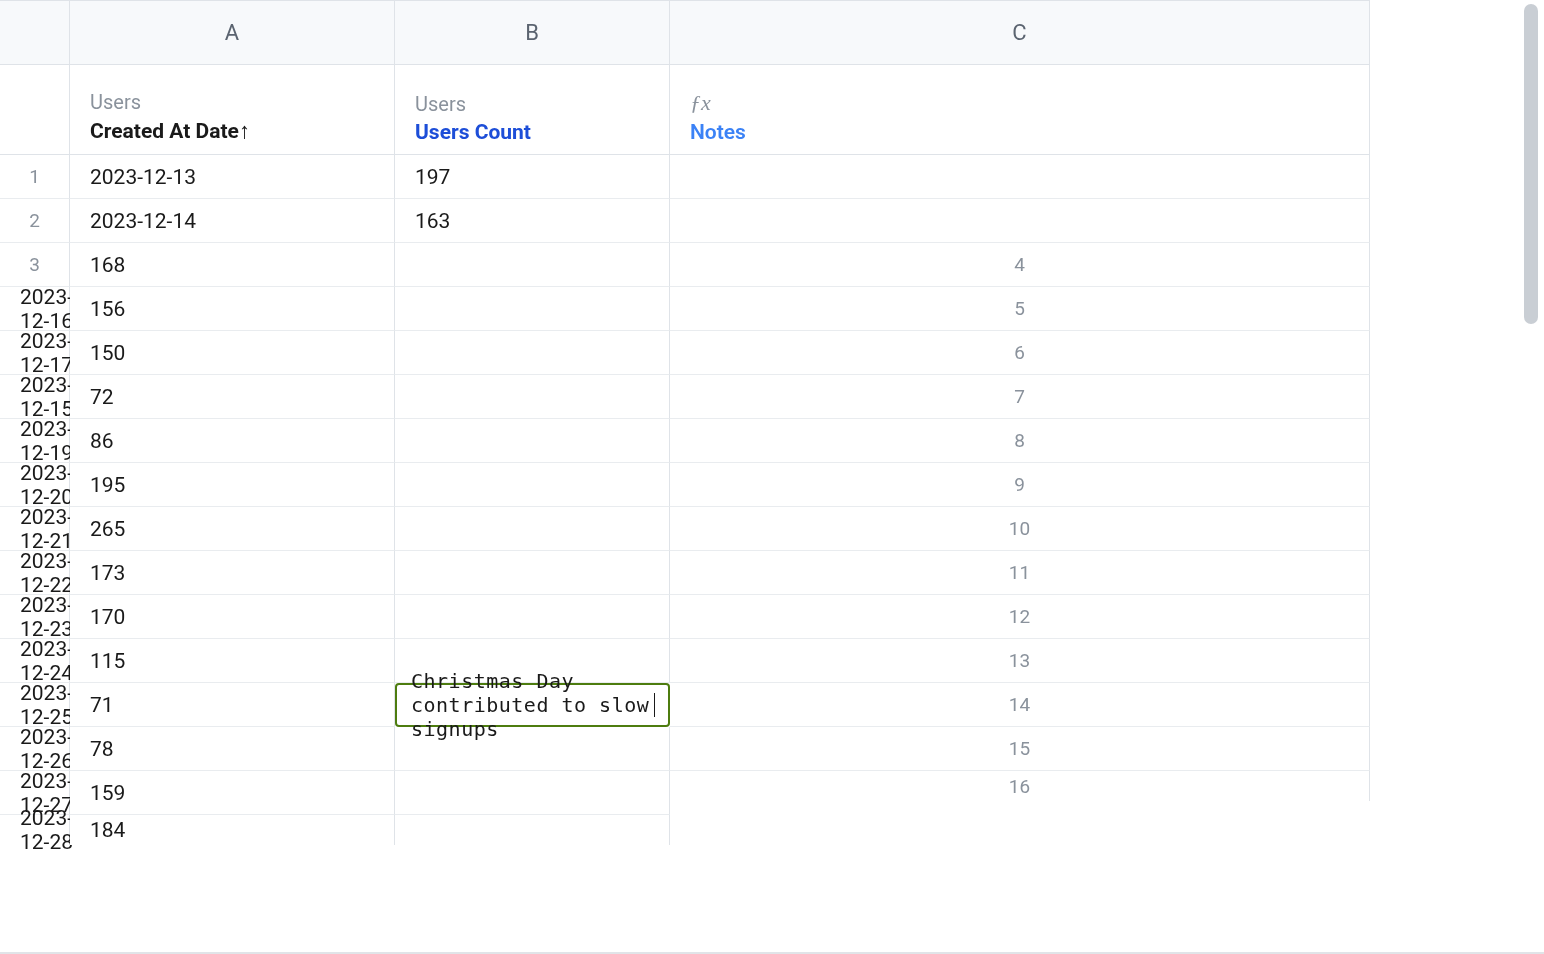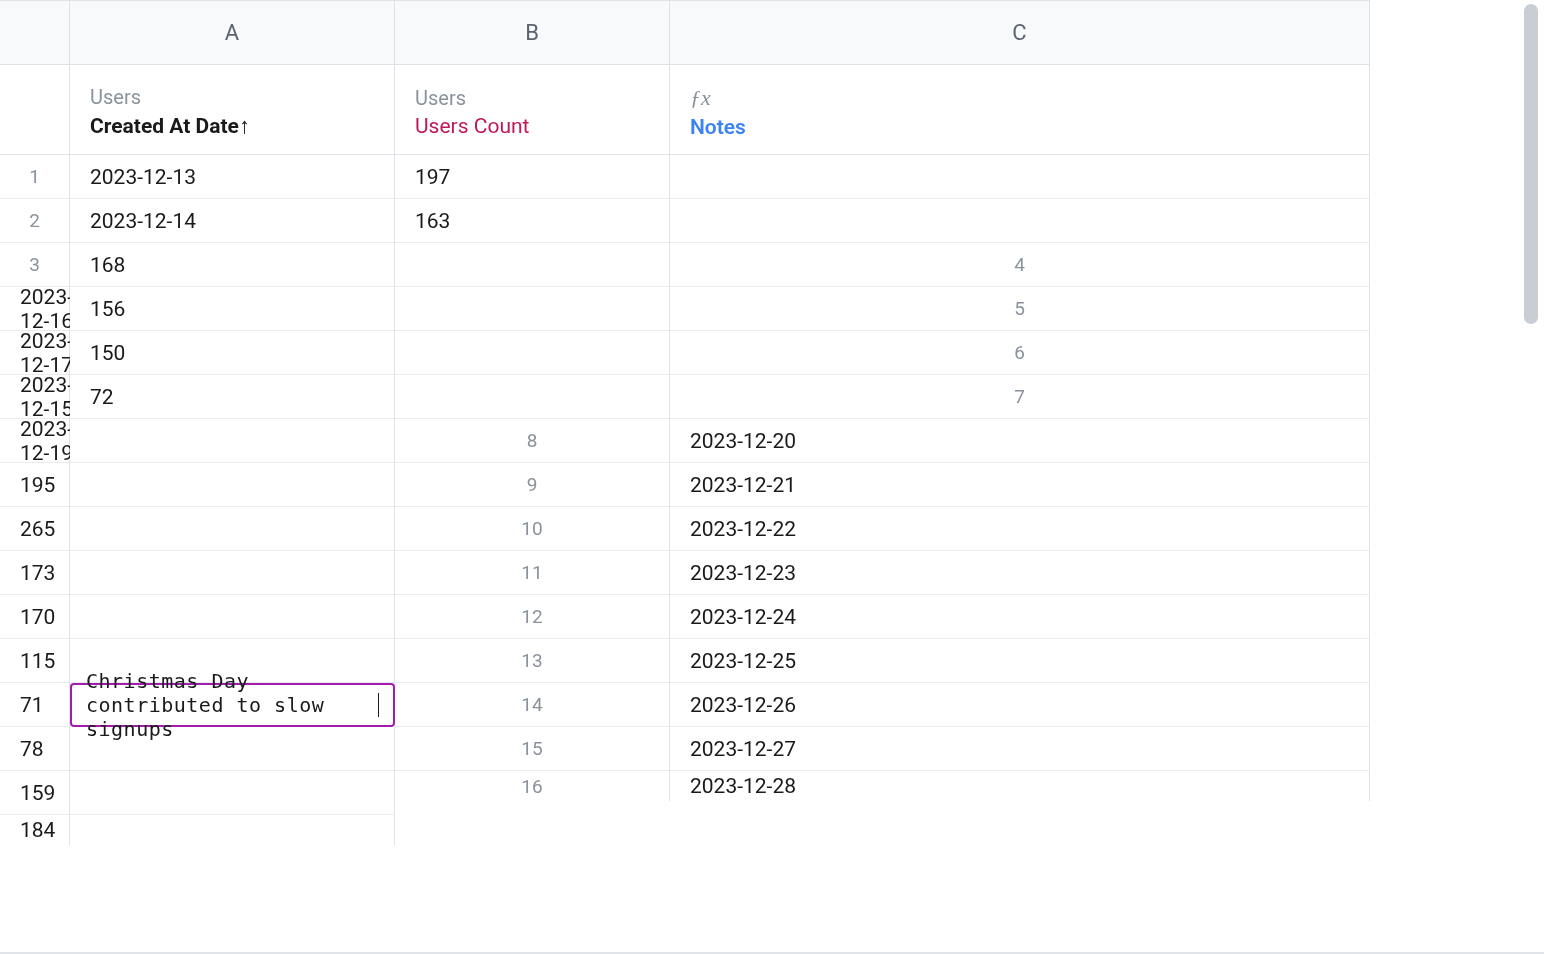--- a/index.html
+++ b/index.html
@@ -33,39 +33,39 @@
 .colhdr.corner { border-right: 1px solid #dfe3e8; }
 
 .fieldhdr {
   background: #fff;
   height: 90px;
   padding: 14px 20px 10px 20px;
   border-right: 1px solid #dfe3e8;
   border-bottom: 1px solid #dfe3e8;
   display: flex;
   flex-direction: column;
-  justify-content: center;
+  justify-content: flex-end;
 }
 .fieldhdr.corner {
   background: #fff;
 }
 .field-source {
   font-size: 20px;
   color: #8a929c;
   margin-bottom: 4px;
 }
 .field-name {
   font-size: 21px;
   font-weight: 700;
   color: #1a1a1a;
   display: flex;
   align-items: center;
   gap: 0;
 }
-.field-name.measure { color: #be185d; font-weight: 400; }
+.field-name.measure { color: #1d4ed8; font-weight: 700; }
 .field-name.formula { color: #3b82f6; font-weight: 600; }
 .sort-icon {
   font-size: 22px;
   color: #1a1a1a;
   font-weight: 400;
 }
 .fx-icon {
   font-style: italic;
   color: #8a929c;
   font-size: 22px;
@@ -90,21 +90,21 @@
   height: 44px;
   display: flex;
   align-items: center;
   padding: 0 20px;
   font-size: 21px;
   color: #1a1a1a;
   border-right: 1px solid #dfe3e8;
   border-bottom: 1px solid #e9ecef;
 }
 .cell.editing {
-  border: 2px solid #a21caf;
+  border: 2px solid #4d7c0f;
   border-radius: 4px;
   font-family: ui-monospace, SFMono-Regular, Menlo, Consolas, monospace;
   font-size: 20px;
   position: relative;
   padding: 0 14px;
   letter-spacing: 0.5px;
 }
 .cell.editing .cursor {
   display: inline-block;
   width: 1px;
@@ -185,20 +185,21 @@
     <div class="rownum">5</div>
     <div class="cell">2023-12-17</div>
     <div class="cell">150</div>
     <div class="cell"></div>
     <div class="rownum">6</div>
     <div class="cell">2023-12-15</div>
     <div class="cell">72</div>
     <div class="cell"></div>
     <div class="rownum">7</div>
     <div class="cell">2023-12-19</div>
+    <div class="cell">86</div>
     <div class="cell"></div>
     <div class="rownum">8</div>
     <div class="cell">2023-12-20</div>
     <div class="cell">195</div>
     <div class="cell"></div>
     <div class="rownum">9</div>
     <div class="cell">2023-12-21</div>
     <div class="cell">265</div>
     <div class="cell"></div>
     <div class="rownum">10</div>

